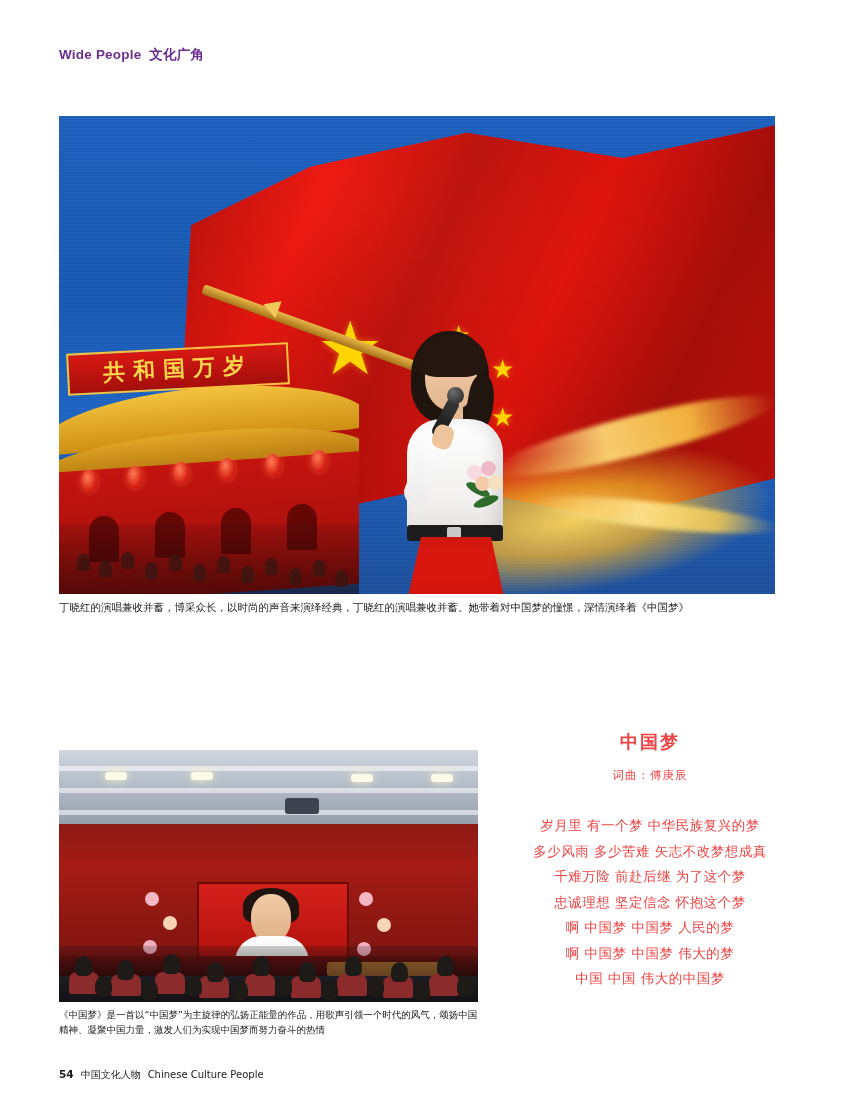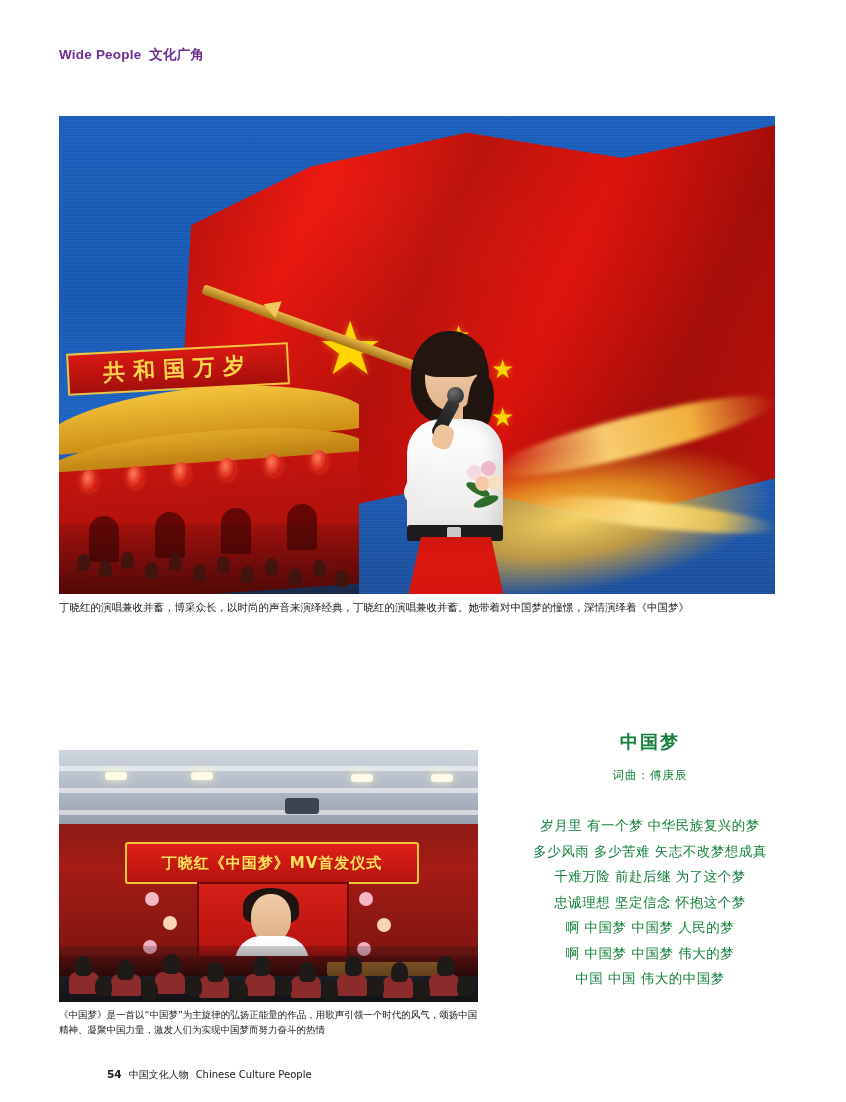--- a/index.html
+++ b/index.html
@@ -441,21 +441,21 @@
   }
 
   
   .lyrics {
     position: absolute;
     left: 500px;
     top: 730px;
     width: 300px;
     text-align: center;
     font-family: "DejaVu Sans", sans-serif;
-    color: #15803d;
+    color: #ef4444;
   }
   .lyrics-title {
     font-size: 18px;
     font-weight: 700;
     letter-spacing: 2px;
     margin-bottom: 14px;
   }
   .lyrics-credit {
     font-size: 11.5px;
     letter-spacing: 1px;
@@ -473,21 +473,20 @@
     position: absolute;
     left: 59px;
     top: 1068px;
     font-size: 10px;
     color: #1a1a1a;
     font-family: "DejaVu Sans", sans-serif;
     display: flex;
     align-items: baseline;
     gap: 7px;
     white-space: nowrap;
-    margin-left: 48px;
   }
   .footer-page {
     font-weight: 700;
     font-size: 10.5px;
   }
 </style>
 </head>
 <body>
 
 <div class="page-header">
@@ -584,21 +583,20 @@
       <div class="ceiling-beam" style="left:0; top:38px; width:419px;"></div>
       <div class="ceiling-beam" style="left:0; top:60px; width:419px;"></div>
       <div class="ceiling-light" style="left:46px;  top:22px;"></div>
       <div class="ceiling-light" style="left:132px; top:22px;"></div>
       <div class="ceiling-light" style="left:292px; top:24px;"></div>
       <div class="ceiling-light" style="left:372px; top:24px;"></div>
     </div>
     <div class="projector"></div>
 
     <div class="stage-wall"></div>
-    <div class="stage-banner">丁晓红《中国梦》MV首发仪式</div>
 
     <div class="deco-flower" style="left:86px;  top:142px; background:#f4b8c4;"></div>
     <div class="deco-flower" style="left:104px; top:166px; background:#f7d4b2;"></div>
     <div class="deco-flower" style="left:84px;  top:190px; background:#f2aebd;"></div>
     <div class="deco-flower" style="left:300px; top:142px; background:#f4b8c4;"></div>
     <div class="deco-flower" style="left:318px; top:168px; background:#f7d4b2;"></div>
     <div class="deco-flower" style="left:298px; top:192px; background:#f2aebd;"></div>
 
     <div class="led-screen">
       <div class="led-hair"></div>

